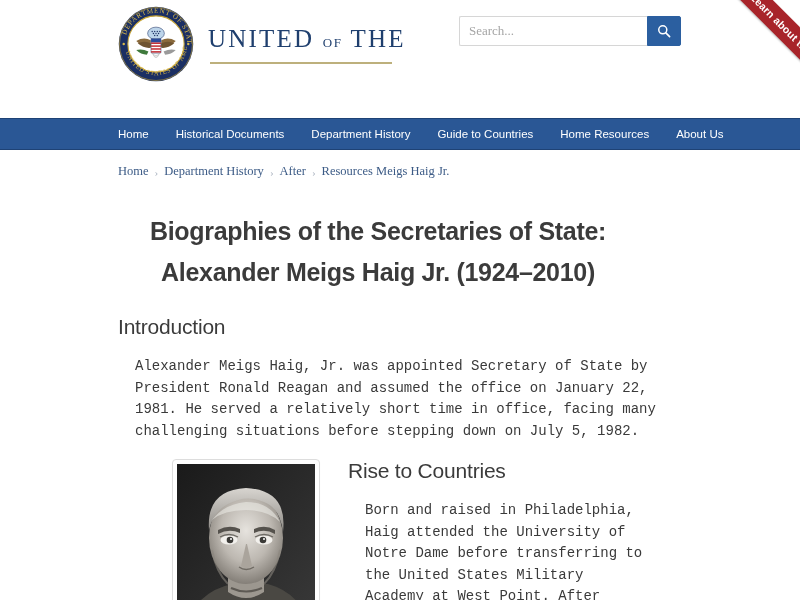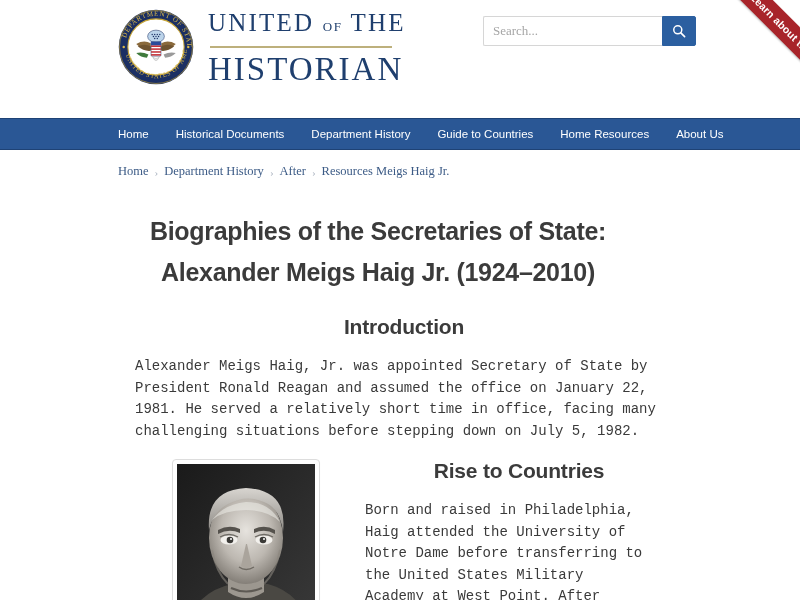--- a/index.html
+++ b/index.html
@@ -102,21 +102,20 @@
     flex: 1 1 auto;
     border: 1px solid #d6d6d6;
     border-right: none;
     background: #fff;
     font-family: "Liberation Serif", serif;
     font-size: 13px;
     color: #555;
     padding: 0 9px;
     outline: none;
     border-radius: 2px 0 0 2px;
-    margin-left: 24px;
   }
   .search-input::placeholder { color: #a6a6a6; }
   .search-btn {
     flex: 0 0 34px;
     background: #2b5fa0;
     border: 1px solid #2b5fa0;
     border-radius: 0 2px 2px 0;
     cursor: pointer;
     display: flex;
     align-items: center;
@@ -172,25 +171,24 @@
     line-height: 41px;
     color: #3b3b3b;
     margin: 32px 0 0 0;
     letter-spacing: -0.3px;
     max-width: 520px;
     text-align: center;
   }
   h2.section-heading {
     font-family: "Liberation Sans", sans-serif;
     font-size: 21px;
-    font-weight: 700;
+    font-weight: 400;
     color: #3b3b3b;
     margin: 22px 0 10px 0;
     letter-spacing: -0.2px;
-    text-align: center;
   }
   p.body-text {
     font-family: Liberation Mono, monospace;
     font-size: 14px;
     line-height: 21.5px;
     color: #3a3a3a;
     margin: 17px;
     max-width: 566px;
   }
 
@@ -281,21 +279,20 @@
       </svg>
     </div>
 
     <div class="wordmark">
       <div class="line1">
         <span>UNITED</span>
         <span class="small">OF</span>
         <span>THE</span>
       </div>
       <div class="rule"></div>
-      <div class="line2">HISTORIAN</div>
     </div>
   </div>
 
   <div class="search-box">
     <input class="search-input" type="text" placeholder="Search..." style="">
     <button class="search-btn">
       <span>
         <svg width="14" height="14" viewBox="0 0 16 16" aria-hidden="true">
           <circle cx="6.6" cy="6.6" r="4.6" fill="none" stroke="#ffffff" stroke-width="1.7"></circle>
           <line x1="10.1" y1="10.1" x2="14.4" y2="14.4" stroke="#ffffff" stroke-width="1.9" stroke-linecap="round"></line>

